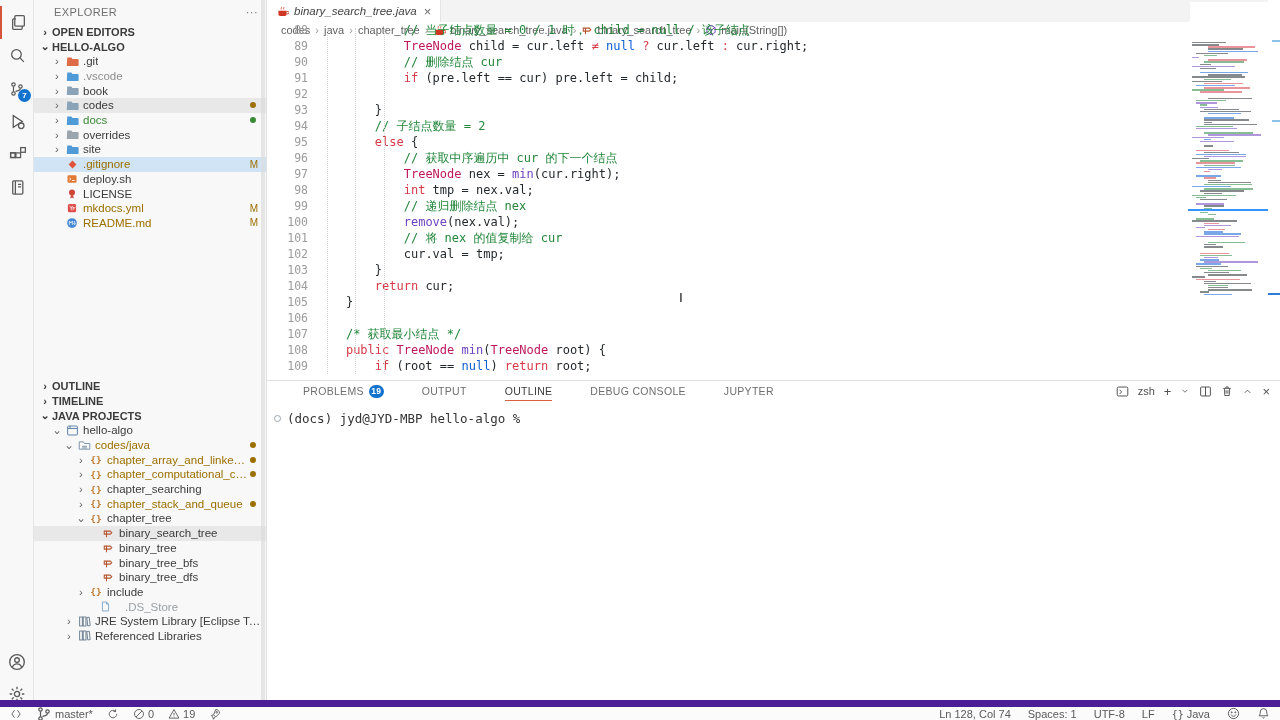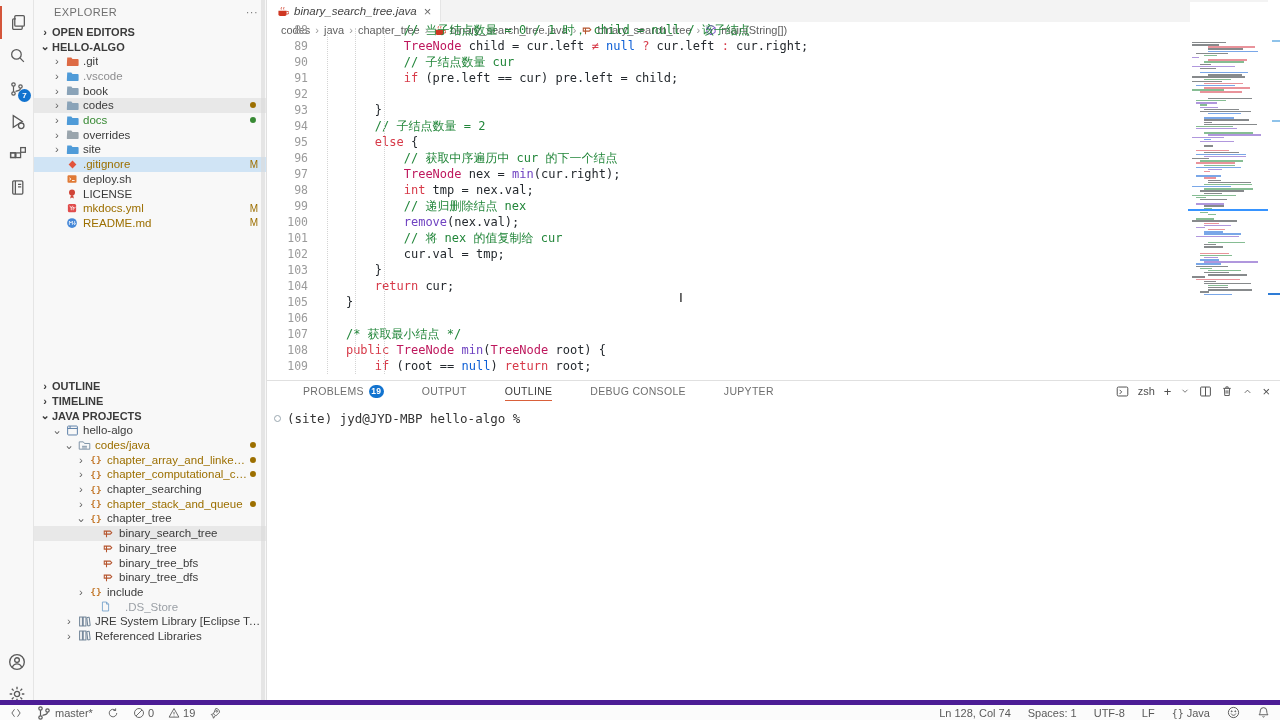--- a/index.html
+++ b/index.html
@@ -85,21 +85,21 @@
     font-weight:bold; }
   #panel-actions { position:absolute; right:10px; top:0; height:20px; display:flex;
     align-items:center; gap:9px; color:#4f4f4f; font-size:12px; }
   #terminal-line { position:absolute; left:16px; top:30px; display:flex; align-items:center;
     font-family:"DejaVu Sans Mono", monospace; font-size:12.5px; color:#333; }
   #term-circle { width:7px; height:7px; border:1px solid #9aa7b0; border-radius:50%;
     margin-right:6px; margin-left:-9px; }
 
   
   #statusbar { position:absolute; left:0; top:700px; width:1280px; height:20px;
-    background:#fbfbfb; border-top:5px solid #4c1d95; display:flex; align-items:center;
+    background:#fbfbfb; border-top:7px solid #4c1d95; display:flex; align-items:center;
     font-size:11px; color:#5a5a5a; }
   .st-item { display:flex; align-items:center; gap:3px; cursor:pointer; padding:0 2px; }
   #st-left { display:flex; align-items:center; gap:10px; padding-left:8px; }
   #st-right { margin-left:auto; display:flex; align-items:center; gap:13px; padding-right:8px; }
   svg { display:block; }
 </style>
 </head>
 <body>
 
 <div id="app">
@@ -560,21 +560,21 @@
           </span>
           <span>main(String[])</span>
         </span>
       </div>
     <div id="code" style="position: relative; margin-top: -10px;">
         <div class="iguide" style="left: 59.5px;"></div>
         <div class="iguide" style="left: 88.38px;"></div>
         <div class="iguide" style="left: 117.26px;"></div>
         <div class="code-line"><span class="ln">88</span><span class="ct">            <span class="tk-c">// 当子结点数量 = 0 / 1 时， child = null / 该子结点</span></span></div>
         <div class="code-line"><span class="ln">89</span><span class="ct">            <span class="tk-t">TreeNode</span><span class="tk-p"> child = cur.left </span><span class="tk-k">≠</span><span class="tk-p"> </span><span class="tk-n">null</span><span class="tk-p"> </span><span class="tk-k">?</span><span class="tk-p"> cur.left </span><span class="tk-k">:</span><span class="tk-p"> cur.right;</span></span></div>
-        <div class="code-line"><span class="ln">90</span><span class="ct">            <span class="tk-c">// 子结点数量 cur</span></span></div>
+        <div class="code-line"><span class="ln">90</span><span class="ct">            <span class="tk-c">// 删除结点 cur</span></span></div>
         <div class="code-line"><span class="ln">91</span><span class="ct">            <span class="tk-k">if</span><span class="tk-p"> (pre.left == cur) pre.left = child;</span></span></div>
         <div class="code-line"><span class="ln">92</span></div>
         <div class="code-line"><span class="ln">93</span><span class="ct">        <span class="tk-p">}</span></span></div>
         <div class="code-line"><span class="ln">94</span><span class="ct">        <span class="tk-c">// 子结点数量 = 2</span></span></div>
         <div class="code-line"><span class="ln">95</span><span class="ct">        <span class="tk-k">else</span><span class="tk-p"> {</span></span></div>
         <div class="code-line"><span class="ln">96</span><span class="ct">            <span class="tk-c">// 获取中序遍历中 cur 的下一个结点</span></span></div>
         <div class="code-line"><span class="ln">97</span><span class="ct">            <span class="tk-t">TreeNode</span><span class="tk-p"> nex = </span><span class="tk-f">min</span><span class="tk-p">(cur.right);</span></span></div>
         <div class="code-line"><span class="ln">98</span><span class="ct">            <span class="tk-k">int</span><span class="tk-p"> tmp = nex.val;</span></span></div>
         <div class="code-line"><span class="ln">99</span><span class="ct">            <span class="tk-c">// 递归删除结点 nex</span></span></div>
         <div class="code-line"><span class="ln">100</span><span class="ct">            <span class="tk-f">remove</span><span class="tk-p">(nex.val);</span></span></div>
@@ -749,21 +749,21 @@
         </span>
         <span>
           <svg width="11" height="11" viewBox="0 0 16 16" fill="none" stroke="currentColor" stroke-width="1.2">
             <path d="M4 10 L8 6 L12 10"></path>
           </svg>
         </span>
         <span><span style="font-size:13px;">×</span></span>
       </div>
     <div id="terminal-line">
       <span id="term-circle"></span>
-      <span>(site) jyd@JYD-MBP hello-algo %</span>
+      <span>(docs) jyd@JYD-MBP hello-algo %</span>
     </div>
   </div>
 
   <div id="statusbar">
     <div id="st-left">
         <div class="st-item">
           <span>
             <svg width="12" height="12" viewBox="0 0 16 16" fill="none" stroke="currentColor" stroke-width="1.2">
               <path d="M6 3 L2.5 8 L6 13 M10 3 L13.5 8 L10 13"></path>
             </svg>

